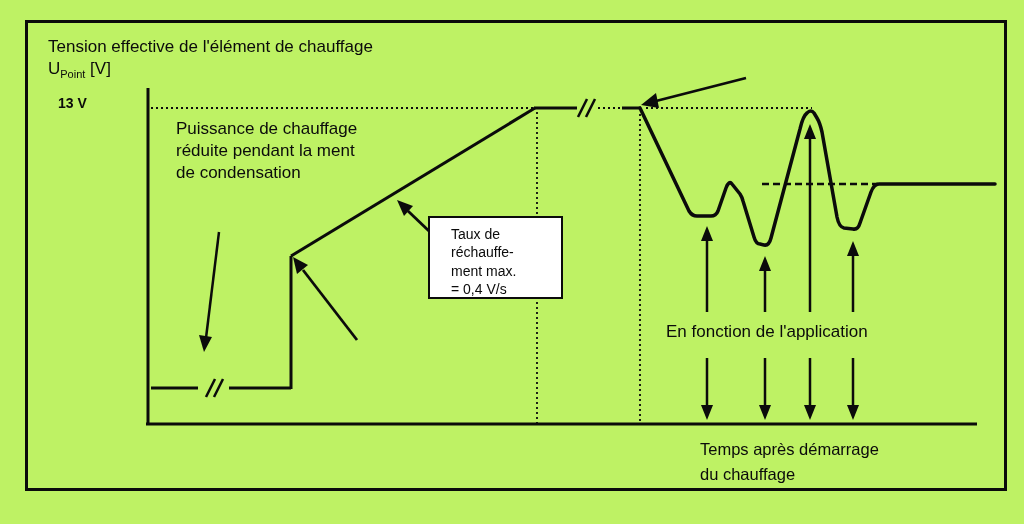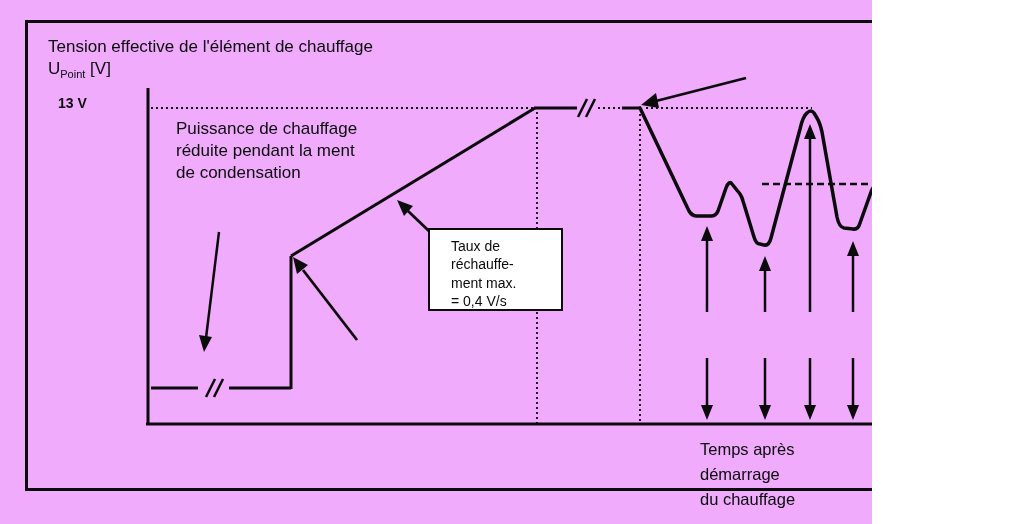--- a/index.html
+++ b/index.html
@@ -1,17 +1,17 @@
 <!DOCTYPE html>
 <html><head>
 <meta charset="utf-8">
 <style>
   html,body{margin:0;padding:0;background:#fff;}
   #canvas{
-    position:relative;width:872px;height:524px;background:#f0abfc;overflow:hidden;
+    position:relative;width:1024px;height:524px;background:#bef264;overflow:hidden;
     font-family:"Liberation Sans","DejaVu Sans",sans-serif;color:#0b0b0b;
   }
   #frame{
     position:absolute;left:25px;top:20px;width:982px;height:471px;
     border:3px solid #0b0b0b;box-sizing:border-box;background:transparent;
   }
   svg{position:absolute;left:0;top:0;}
   .lbl{position:absolute;white-space:pre-line;line-height:1.25;}
   .t17{font-size:17px;}
   .t16{font-size:16.5px;}
@@ -105,27 +105,28 @@
     <span>U</span><span class="subscript">Point</span>
     <span>[V]</span>
   </div>
 
   <div class="lbl bold" style="left:58px;top:95px;font-size:14px;">13 V</div>
 
   <div class="lbl t17" style="left:176px;top:118px;line-height:22px;">Puissance de chauffage
 réduite pendant la ment
 de condensation</div>
 
-  <div class="annot-box" style="left:428px;top:228px;width:135px;height:83px;padding-left:36px;">
+  <div class="annot-box" style="left:428px;top:216px;width:135px;height:83px;padding-left:36px;">
     <div class="lbl-in" style="left:21px;top:7px;">Taux de
 réchauffe-
 ment max.
 = 0,4 V/s</div>
   </div>
 
 
 
+  <div class="lbl t17" style="left:666px;top:321px;">En fonction de l'application</div>
 
 
   <div class="lbl t16" style="left:700px;top:437px;line-height:25px;">Temps après démarrage
 du chauffage</div>
 
 </div>
 
 </body></html>

